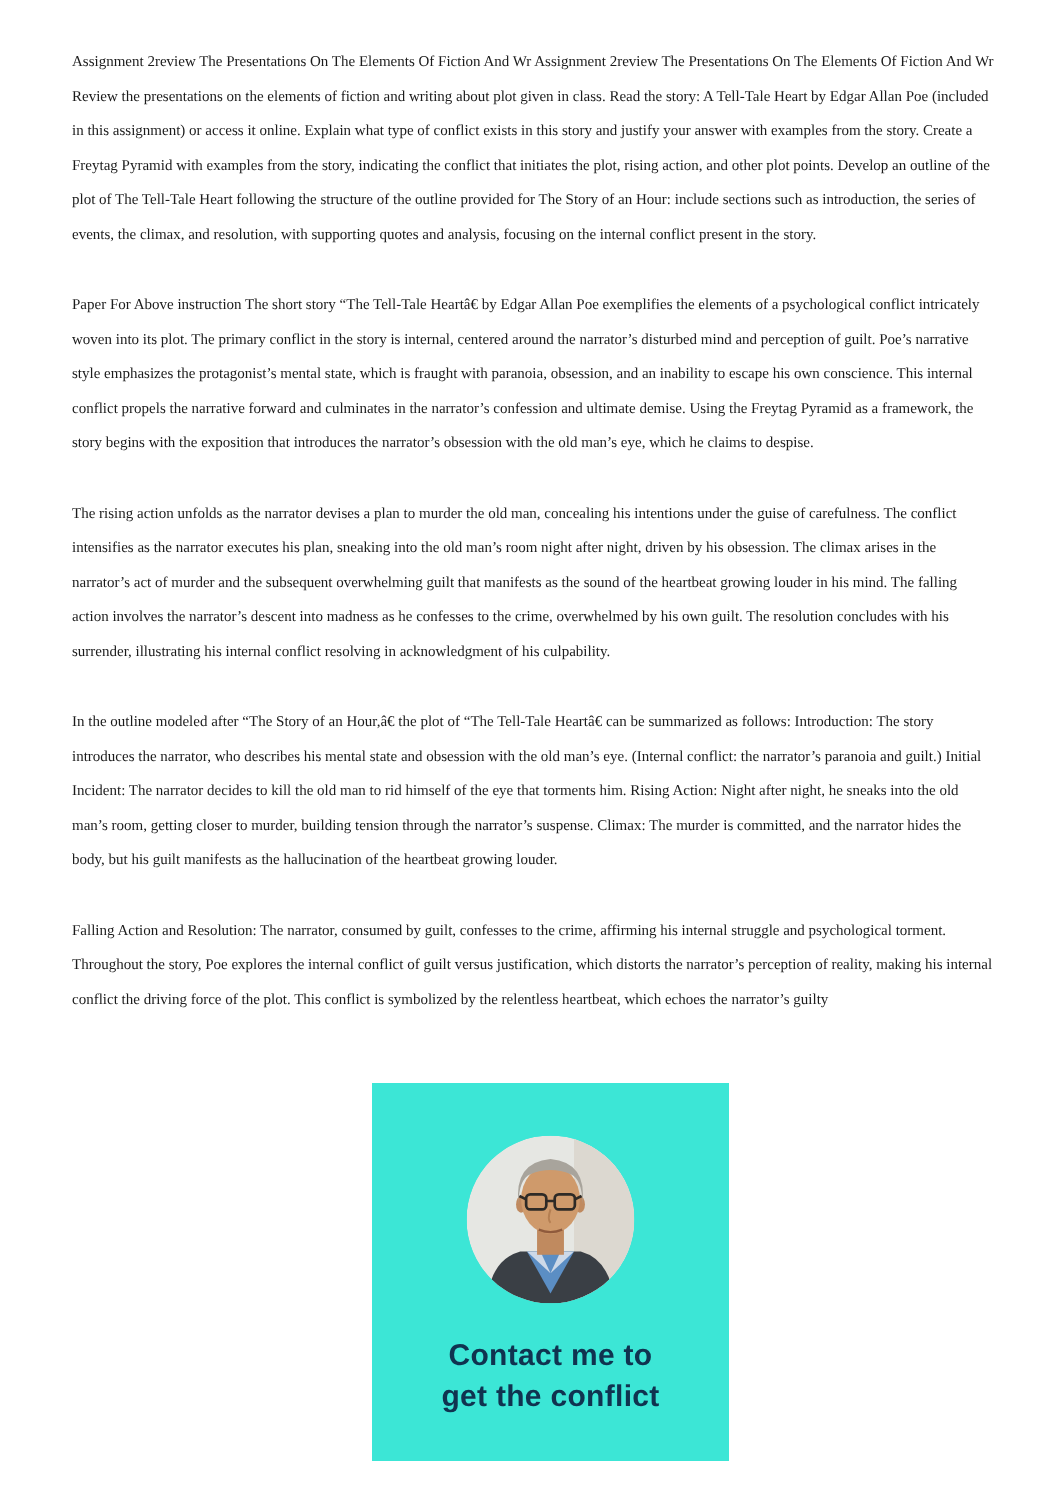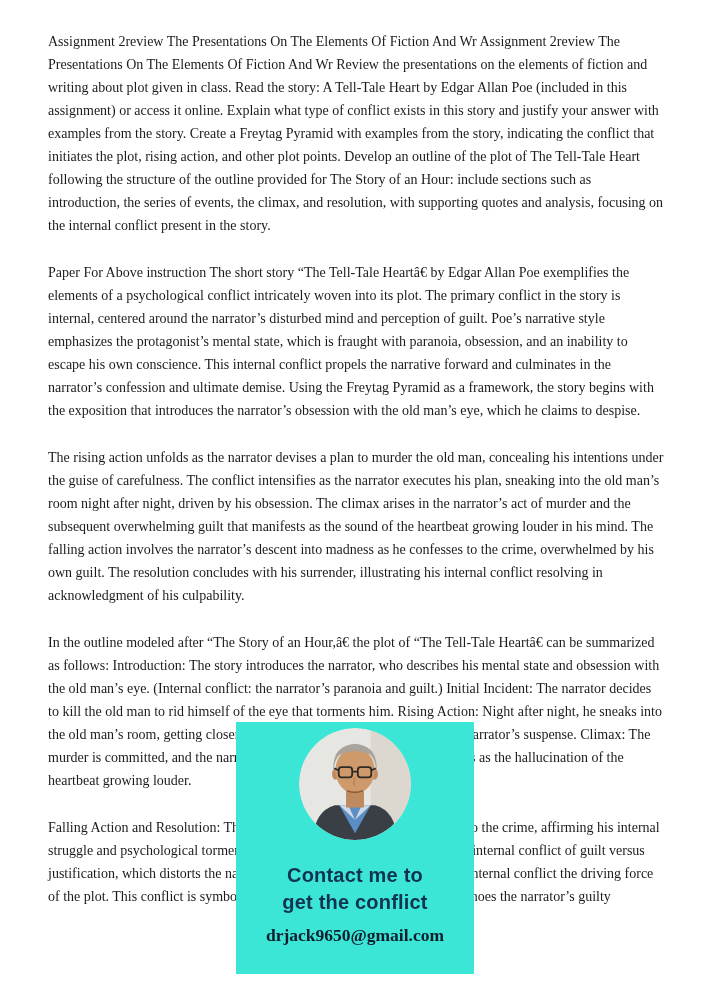--- a/index.html
+++ b/index.html
@@ -9,38 +9,39 @@
     height: 1000px;
     background: #ffffff;
     overflow: hidden;
     font-family: "Liberation Serif", serif;
   }
   .doc {
     position: absolute;
     left: 48px;
     top: 30px;
     width: 616px;
-    font-size: 14px;
+    font-size: 10px;
     line-height: 23px;
     color: #1b1b1b;
     text-align: left;
   }
   .doc p { margin: 0 0 24px 0; }
 
   .overlay-card {
     position: absolute;
-    left: 236px;
+    left: 248px;
     top: 722px;
     width: 238px;
     height: 252px;
     background: #3ce6d6; 
     display: flex;
     flex-direction: column;
     align-items: center;
     box-sizing: border-box;
+    justify-content: center;
   }
   .photo-wrap {
     width: 112px;
     height: 112px;
     border-radius: 50%;
     overflow: hidden;
     margin-top: 6px;
     flex: none;
   }
   .photo-wrap svg { display: block; }
@@ -111,16 +112,15 @@
           </g>
 
           <path d="M50 44 q-2 6 0 8" stroke="#b57f52" stroke-width="1.2" fill="none"></path>
 
           <path d="M43 56 Q50 59 57 56" stroke="#8f5a3c" stroke-width="1.4" fill="none"></path>
         </g>
       </svg>
     </div>
     <div class="contact-line first" style="color: rgb(16, 51, 80);">Contact me to</div>
     <div class="contact-line" style="color: rgb(16, 51, 80);">get the conflict</div>
-    <div class="contact-email" style="color: rgb(13, 31, 45);">drjack9650@gmail.com</div>
   </div>
 
 </div>
 
 </body></html>

